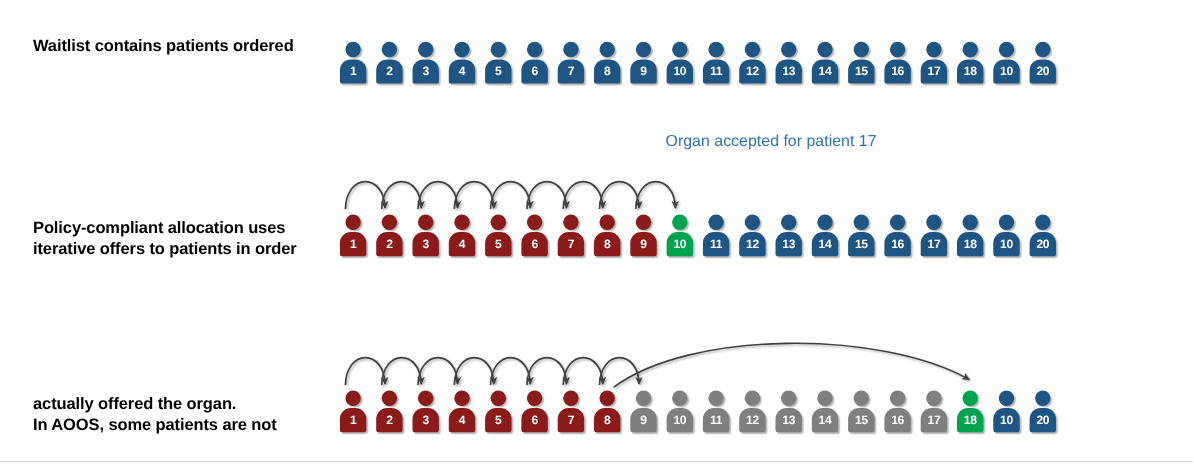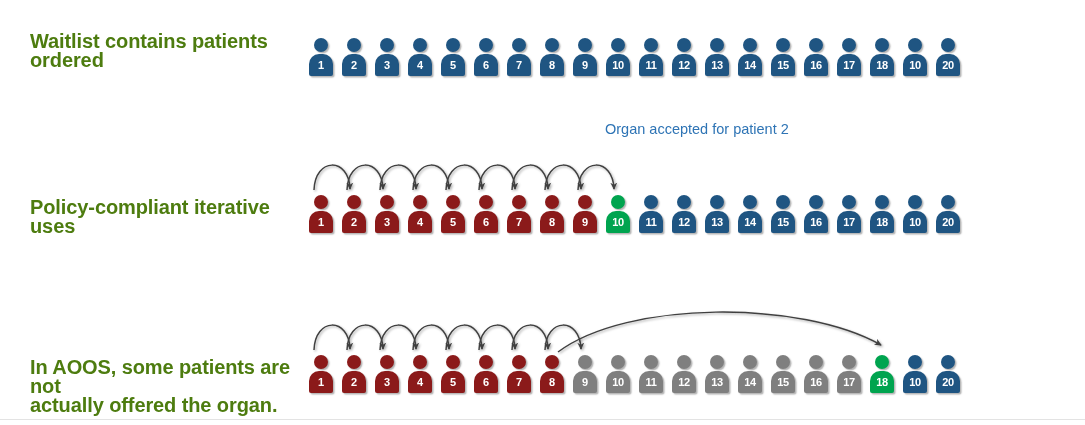--- a/index.html
+++ b/index.html
@@ -26,23 +26,23 @@
     width: 1085px;
     height: 1px;
     background: #e3e3e3;
   }
 
   
   .row-caption {
     position: absolute;
     left: 30px;
     width: 268px;
-    color: #4d7c0f;
+    color: #000000;
     font-weight: bold;
-    font-size: 20px;
+    font-size: 15px;
     line-height: 19px;
     letter-spacing: -0.1px;
   }
   .row-caption span { display: block; }
 
   
   .annot {
     position: absolute;
     color: #2E74B5;
     font-size: 14.5px;
@@ -223,24 +223,25 @@
         <div class="body"></div>
         <div class="num">10</div>
       </div>
       <div class="person c-blue" style="left: 627px;">
         <div class="head"></div>
         <div class="body"></div>
         <div class="num">20</div>
       </div>
     </div>
 
-  <div class="annot" style="left:605px; top:120px;">Organ accepted for patient 2</div>
+  <div class="annot" style="left:605px; top:120px;">Organ accepted for patient 17</div>
 
   <div class="row-caption" style="top:198px;">
-    <span>Policy-compliant iterative uses</span>
+    <span>Policy-compliant allocation uses</span>
+    <span>iterative offers to patients in order</span>
   </div>
   <div class="strip" id="strip-1" style="left:308px; top:195px;">
       <div class="person c-red" style="left: 0px;">
         <div class="head"></div>
         <div class="body"></div>
         <div class="num">1</div>
       </div>
       <div class="person c-red" style="left: 33px;">
         <div class="head"></div>
         <div class="body"></div>
@@ -333,22 +334,22 @@
       </div>
       <div class="person c-blue" style="left: 627px;">
         <div class="head"></div>
         <div class="body"></div>
         <div class="num">20</div>
       </div>
     </div>
 
 
   <div class="row-caption" style="top:358px;">
+    <span>actually offered the organ.</span>
     <span>In AOOS, some patients are not</span>
-    <span>actually offered the organ.</span>
   </div>
   <div class="strip" id="strip-2" style="left:308px; top:355px;">
       <div class="person c-red" style="left: 0px;">
         <div class="head"></div>
         <div class="body"></div>
         <div class="num">1</div>
       </div>
       <div class="person c-red" style="left: 33px;">
         <div class="head"></div>
         <div class="body"></div>

